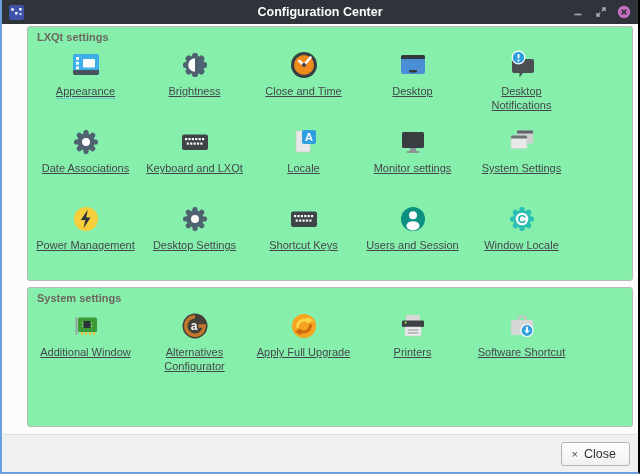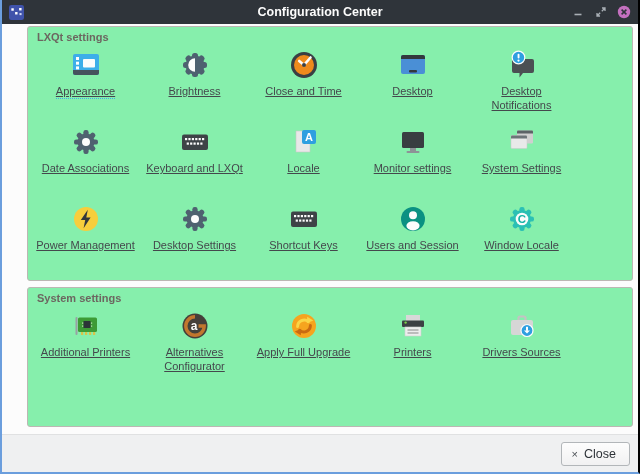--- a/index.html
+++ b/index.html
@@ -318,21 +318,21 @@
                     <rect x="21" y="15.5" width="1.2" height="1.2"></rect>
                   </g>
                   <g fill="#d9c34a">
                     <rect x="11" y="22" width="2.2" height="3"></rect>
                     <rect x="15" y="22" width="2.2" height="3"></rect>
                     <rect x="19" y="22" width="2.2" height="3"></rect>
                     <rect x="23" y="22" width="2.2" height="3"></rect>
                   </g>
                 </svg>
               </span>
-              <span class="item-label">Additional Printers</span>
+              <span class="item-label">Additional Window</span>
             </div>
             <div class="item">
               <span class="item-icon">
                 <svg viewBox="0 0 32 32">
                   <circle cx="16" cy="16" r="12.5" fill="#45403a"></circle>
                   <path d="M16 6.8 A9.2 9.2 0 1 0 25.2 16 L19.5 16" stroke="#c2772e" stroke-width="3.4" fill="none"></path>
                   <text x="15.2" y="20.4" font-family="Liberation Sans, sans-serif" font-size="12" font-weight="bold" fill="#fcfcfc" text-anchor="middle">a</text>
                 </svg>
               </span>
               <span class="item-label">Alternatives Configurator</span>
@@ -365,21 +365,21 @@
             <div class="item">
               <span class="item-icon">
                 <svg viewBox="0 0 32 32">
                   <path d="M12.5 10 V8 a1.5 1.5 0 0 1 1.5 -1.5 h4 a1.5 1.5 0 0 1 1.5 1.5 v2" stroke="#c3c3c3" stroke-width="2.2" fill="none"></path>
                   <rect x="5" y="10" width="22" height="15" rx="2" fill="#d6d6d6"></rect>
                   <circle cx="21" cy="20.5" r="6" fill="#2f9fe0" stroke="#fcfcfc" stroke-width="1.2"></circle>
                   <rect x="20" y="16.8" width="2" height="4" fill="#fff"></rect>
                   <polygon points="18,20.4 24,20.4 21,23.6" fill="#fff"></polygon>
                 </svg>
               </span>
-              <span class="item-label">Drivers Sources</span>
+              <span class="item-label">Software Shortcut</span>
             </div>
           </div>
         </div>
       </div>
   </div>
 
   <div class="footer">
     <button class="close-btn">
       <span class="x">×</span>
       <span>Close</span>

